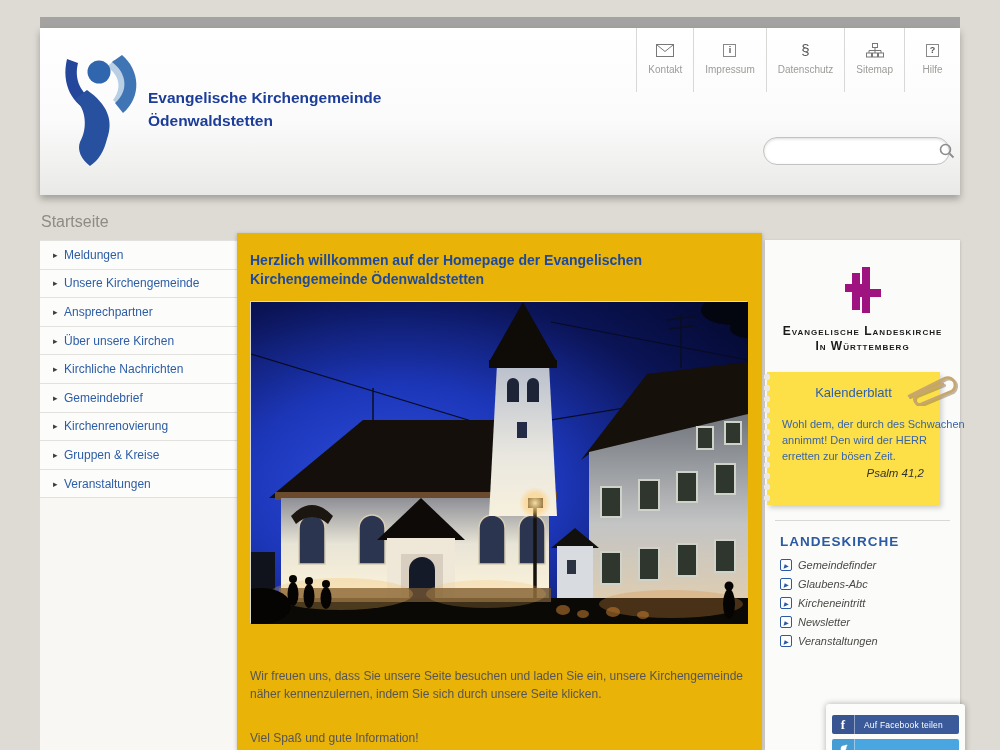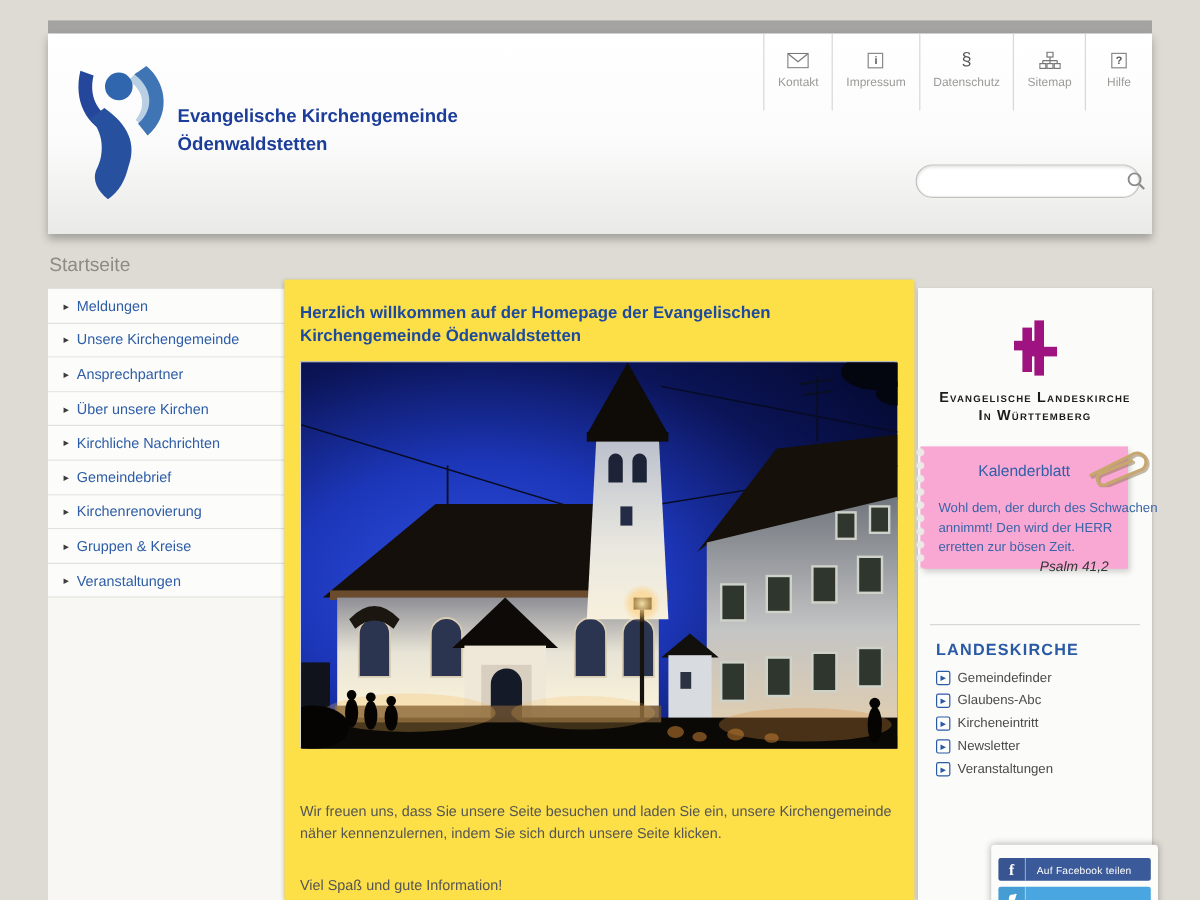--- a/index.html
+++ b/index.html
@@ -35,50 +35,50 @@
 
   
   .leftcol { position:absolute; left:40px; top:240px; width:197px; height:510px; background:#f8f7f3;
              border-top:1px solid #e2e1dd; }
   .menu-item { height:28.6px; background:#fcfcfb; border-bottom:1px solid #e2e1dd; display:flex;
                align-items:center; padding-left:13px; cursor:pointer; }
   .menu-item .bullet { width:11px; font-size:9px; color:#3c3c3c; }
   .menu-item .mlabel { font-size:12px; color:#2d5da6; }
 
   
-  .main { position:absolute; left:237px; top:233px; width:525px; height:517px; background:#fde047;
+  .main { position:absolute; left:237px; top:233px; width:525px; height:517px; background:#eab308;
           box-shadow:0 1px 4px rgba(0,0,0,0.25); padding:18px 13px 0; }
   .main h1 { font-size:14px; line-height:19px; color:#1d4a9e; font-weight:bold; width:505px; }
   .photo { margin-top:12px; width:497px; height:322px; border:1px solid #d9d9d7; background:#0a1045; }
   .photo svg { display:block; }
   .para1 { margin-top:44px; font-size:12px; line-height:18px; color:#555; width:505px; }
   .para2 { margin-top:28px; font-size:12px; color:#555; }
 
   
   .rightcol { position:absolute; left:765px; top:240px; width:195px; height:510px; background:#fbfbf9;
               box-shadow:0 1px 3px rgba(0,0,0,0.2); }
   .lk-logo { padding-top:24px; text-align:center; cursor:pointer; }
   .lk-logo svg { display:block; margin:0 auto 8px; }
   .lk-logo .t { font-variant:small-caps; font-weight:bold; font-size:12px; letter-spacing:1px;
                 color:#1b1b1b; line-height:15px; }
-  .kalender { position:absolute; left:2px; top:132px; width:173px; height:102px; background:#f9a8d4;
+  .kalender { position:absolute; left:2px; top:132px; width:173px; height:133px; background:#fde047;
               box-shadow:2px 3px 5px rgba(0,0,0,0.18); }
   .kalender .scallop { position:absolute; left:-4px; top:0; width:8px; height:100%;
        background-image:radial-gradient(circle 3.2px at 4px 5px, #ebeae7 3px, transparent 3.4px);
        background-size:8px 11px; background-repeat:repeat-y; }
   .kalender .ktitle { text-align:center; margin-top:13px; font-size:13px; color:#2f5fa8; }
   .kalender .verse { margin:16px 2px 0 15px; font-size:11px; line-height:16px; color:#3a64a8;
                      white-space:nowrap; }
   .kalender .source { margin:3px 16px 0 0; text-align:right; font-size:11.5px; font-style:italic;
                       color:#333; }
   .paperclip { position:absolute; right:-27px; top:0px; }
   .lk-links { position:absolute; left:0; right:0; top:280px; margin:0 10px; border-top:1px solid #d8d8d4;
               padding:13px 5px 0; }
   .lk-links h2 { font-size:13.5px; color:#2a5aa5; letter-spacing:1px; font-weight:bold; }
-  .lk-row { display:flex; align-items:center; margin-top:7px; cursor:pointer; }
+  .lk-row { display:flex; align-items:center; margin-top:7px; cursor:pointer;font-style:italic; }
   .lk-ic { width:12px; height:12px; border:1px solid #2a5aa5; border-radius:2px; color:#2a5aa5;
            font-size:6px; display:flex; align-items:center; justify-content:center; margin-right:6px;
            background:#fdfdfd; }
   .lk-row .llabel { font-size:11px; color:#4a4a47; }
 
   
   .share { position:absolute; left:826px; top:704px; width:139px; height:60px; background:#fcfcfb;
            border-radius:3px 3px 0 0; box-shadow:0 0 6px rgba(0,0,0,0.3); padding:11px 6px 0; z-index:5; }
   .sbtn { display:flex; height:19px; border-radius:2px; overflow:hidden; cursor:pointer; }
   .sbtn .sic { width:23px; display:flex; align-items:center; justify-content:center;

